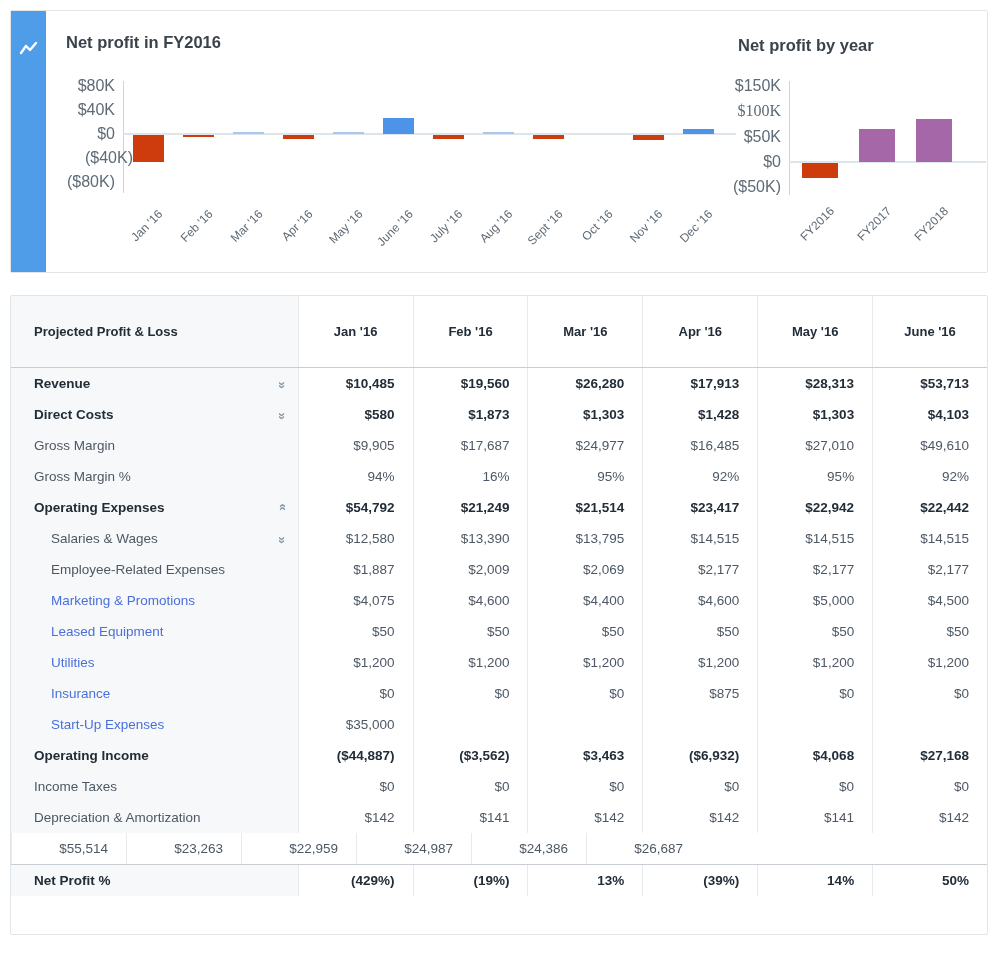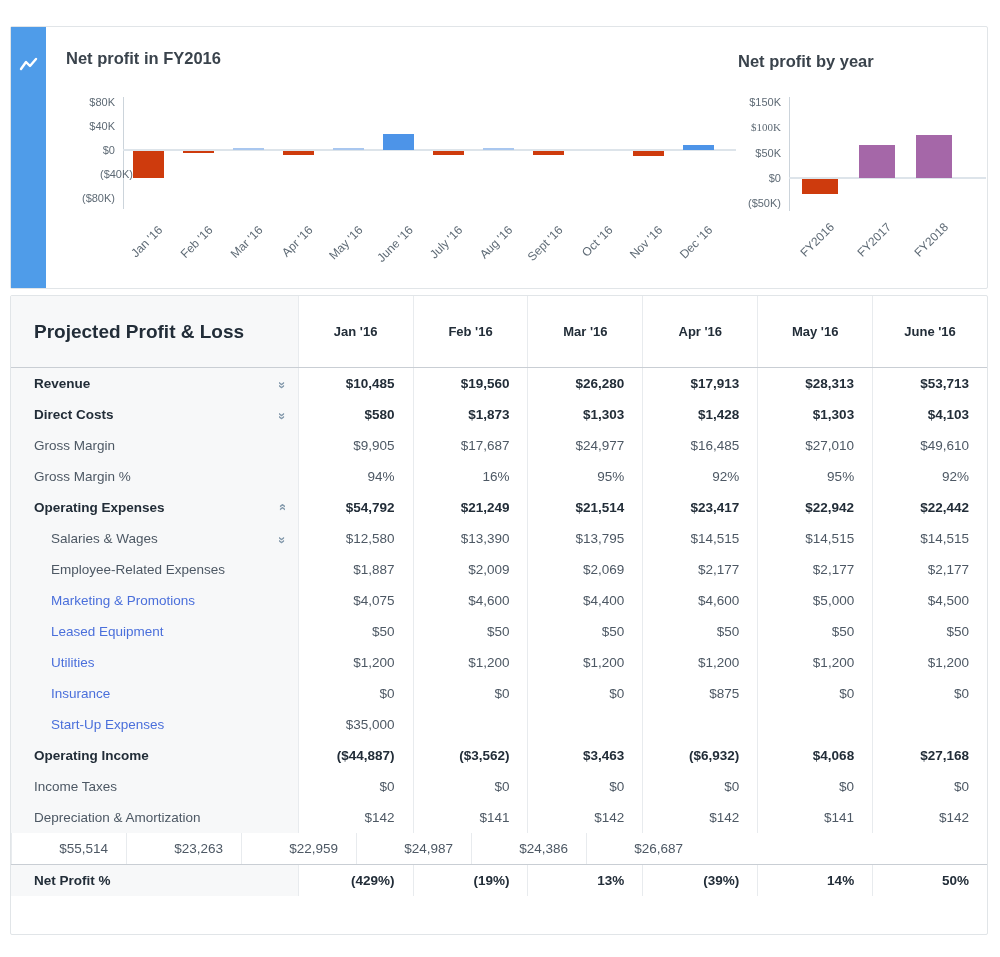--- a/index.html
+++ b/index.html
@@ -1,38 +1,38 @@
 <!DOCTYPE html>
 <html><head>
 <meta charset="utf-8">
 <style>
   html,body{margin:0;padding:0;background:#ffffff;}
   #page{position:relative;width:1000px;height:957px;background:#ffffff;
         font-family:"Liberation Sans",sans-serif;overflow:hidden;}
   .card{position:absolute;background:#ffffff;border:1px solid #e1e5e8;border-radius:2px;box-sizing:border-box;}
-  #charts-card{left:10px;top:10px;width:978px;height:263px;margin-top:16px;}
+  #charts-card{left:10px;top:10px;width:978px;height:263px;}
   #accent-strip{position:absolute;left:0;top:0;bottom:0;width:35px;}
   #card-icon{position:absolute;left:8px;top:30px;}
   .chart-title{position:absolute;font-size:16.5px;font-weight:700;color:#3a434c;white-space:nowrap;}
-  .ylabel{position:absolute;height:16px;line-height:16px;font-size:11px;color:#5e6a75;text-align:right;width:70px;white-space:nowrap;}
+  .ylabel{position:absolute;height:16px;line-height:16px;font-size:16px;color:#5e6a75;text-align:right;width:70px;white-space:nowrap;}
   .xlabel{position:absolute;font-size:12px;color:#5e6a75;white-space:nowrap;
           transform:rotate(-45deg);transform-origin:100% 50%;}
   .axis-v{position:absolute;width:1px;background:#ccd4db;}
   .zero-line{position:absolute;height:2px;background:#dde4ea;}
   .bar{position:absolute;}
   
   #table-card{left:10px;top:295px;width:978px;height:640px;}
   .thead{display:flex;height:71px;border-bottom:1px solid #c9ced4;}
   .tfoot{display:flex;height:40px;border-top:1px solid #c9ced4;}
   .trow{display:flex;height:31px;}
   .lblcell{width:287px;background:#f7f8f9;display:flex;align-items:center;
            padding-left:23px;box-sizing:border-box;position:relative;font-size:13.5px;color:#4d5864;}
   .valcell{width:115px;border-left:1px solid #e8ebee;display:flex;align-items:center;
            justify-content:flex-end;padding-right:18px;box-sizing:border-box;font-size:13.5px;color:#4d5864;}
-  .thead .lblcell{font-weight:700;font-size:19px;color:#222d38;}
+  .thead .lblcell{font-weight:700;font-size:13px;color:#222d38;}
   .thead .valcell{justify-content:center;padding-right:0;font-weight:700;font-size:13px;color:#222d38;}
   .s-section .lblcell,.s-section .valcell{font-weight:700;color:#222d38;}
   .s-link .lblcell{color:#4a6fdb;cursor:pointer;}
   .indent .lblcell{padding-left:40px;}
   .chev{position:absolute;right:8px;top:50%;width:16px;text-align:center;color:#8298ab;
         font-size:13px;font-weight:700;letter-spacing:-2px;line-height:0;cursor:pointer;}
   .chev.down{transform:translateY(-50%) rotate(90deg);}
   .chev.up{transform:translateY(-50%) rotate(-90deg);}
 </style>
 </head>

